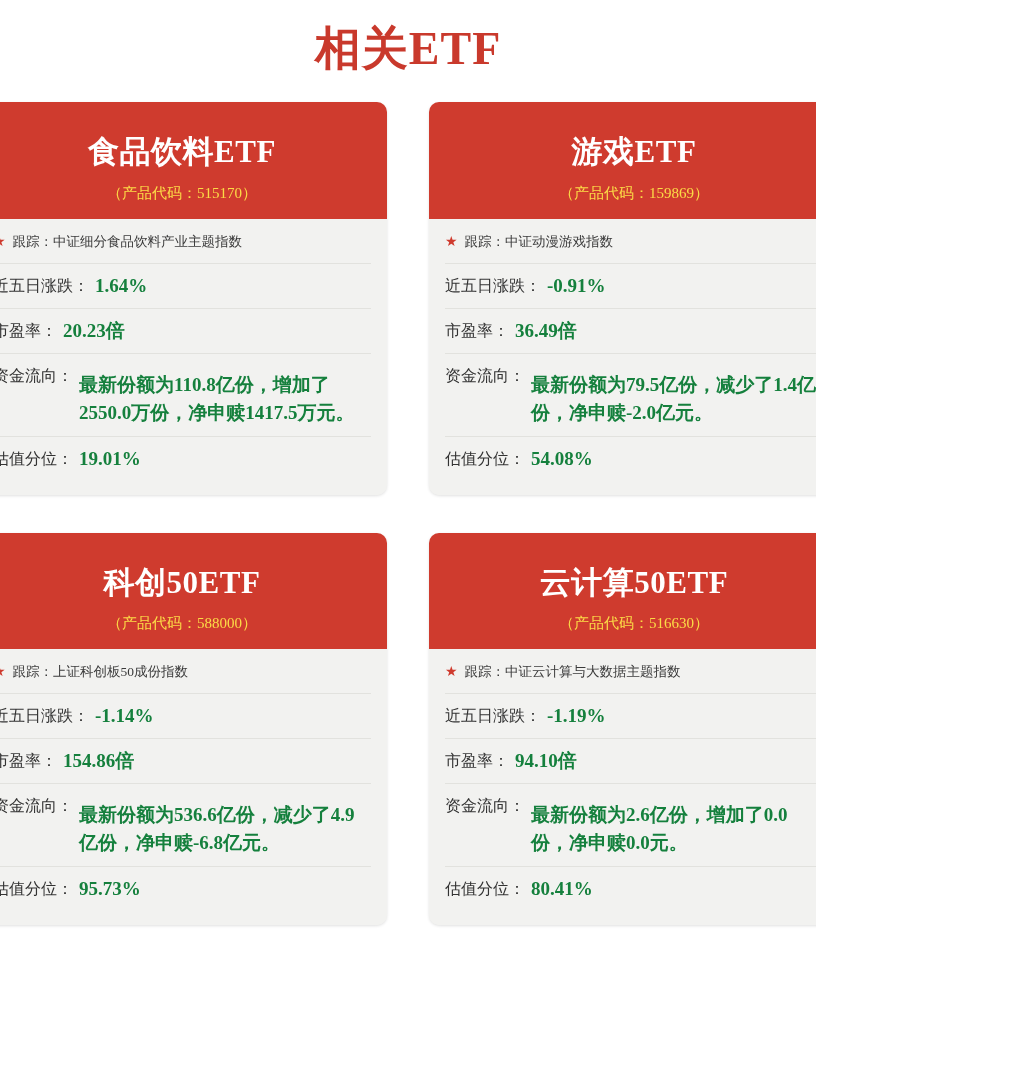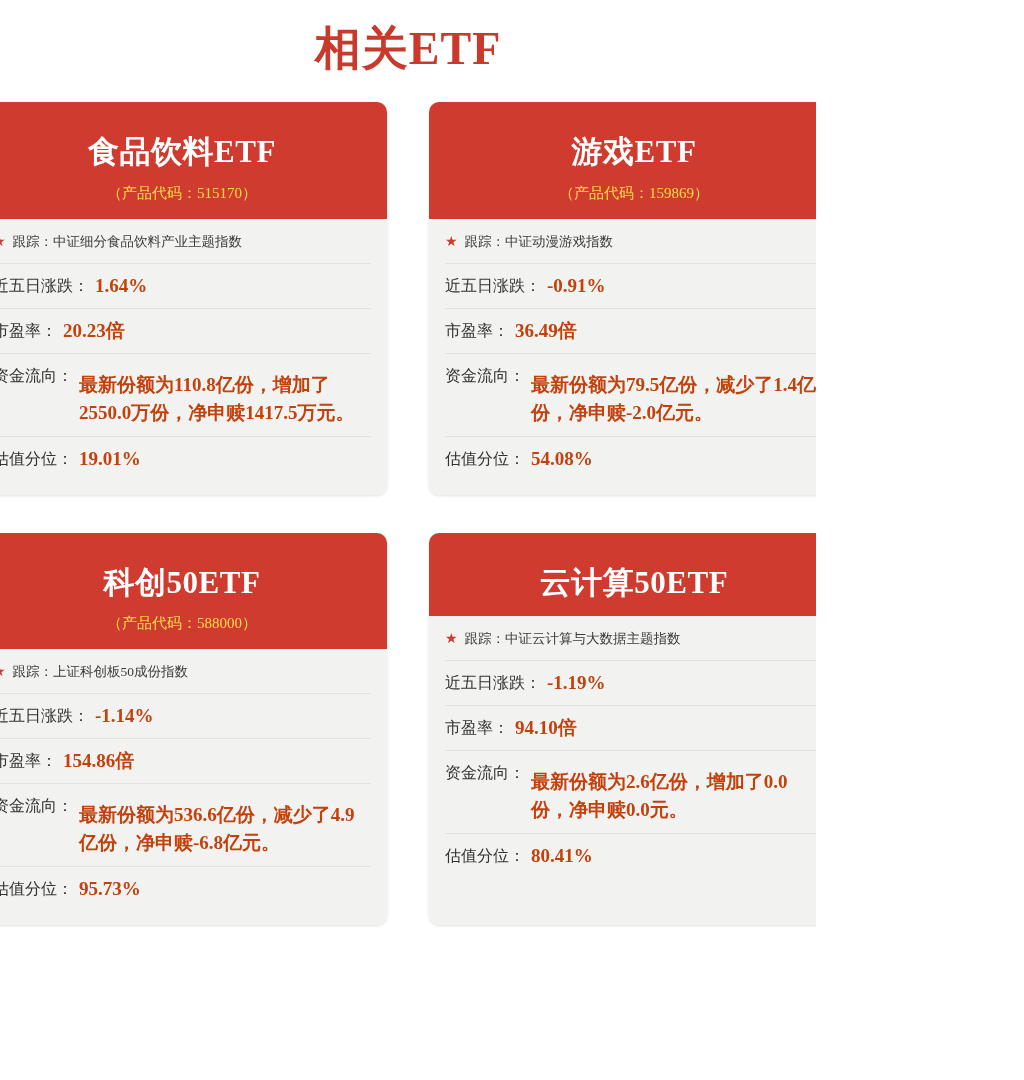--- a/index.html
+++ b/index.html
@@ -93,21 +93,21 @@
   .row:first-of-type { border-top: 1px solid #e2e2de; }
   .row-label {
     font-size: 16px;
     color: #333333;
     flex: none;
     line-height: 26px;
     white-space: nowrap;
   }
   .row-value {
     font-size: 19px;
-    color: #c2410c;
+    color: #15803d;
     font-weight: bold;
     line-height: 26px;
     margin-left: 6px;
   }
   .row-value.long {
     font-size: 19px;
     line-height: 28px;
     margin-top: 8px;
   }
 </style>
@@ -215,20 +215,23 @@
         <div class="row">
           <span class="row-label">估值分位：</span>
           <span class="row-value">95.73%</span>
         </div>
       </div>
     </div>
 
     <div class="card">
       <div class="card-head">
         <div class="card-title">云计算50ETF</div>
+        <div class="card-code">
+          <span>（产品代码：</span><span>516630</span><span>）</span>
+        </div>
       </div>
       <div class="card-body">
         <div class="track-row">
           <span class="star-icon">★</span>
           <span class="track-text">
             <span>跟踪：</span><span>中证云计算与大数据主题指数</span>
           </span>
         </div>
         <div class="row">
           <span class="row-label">近五日涨跌：</span>

